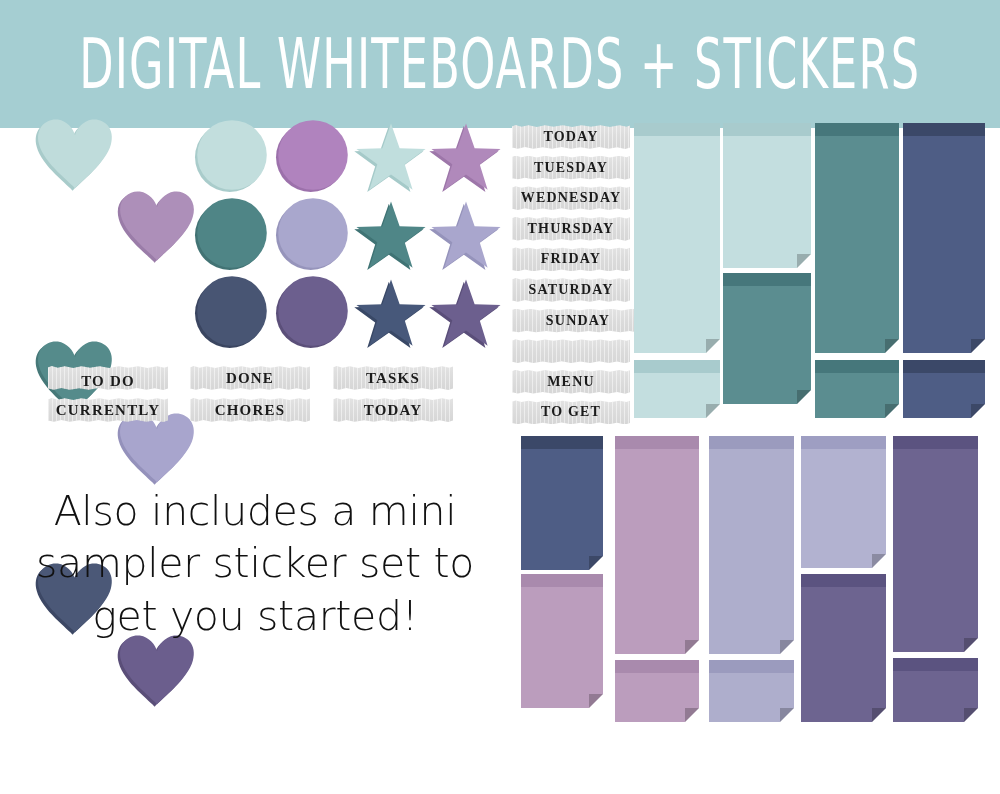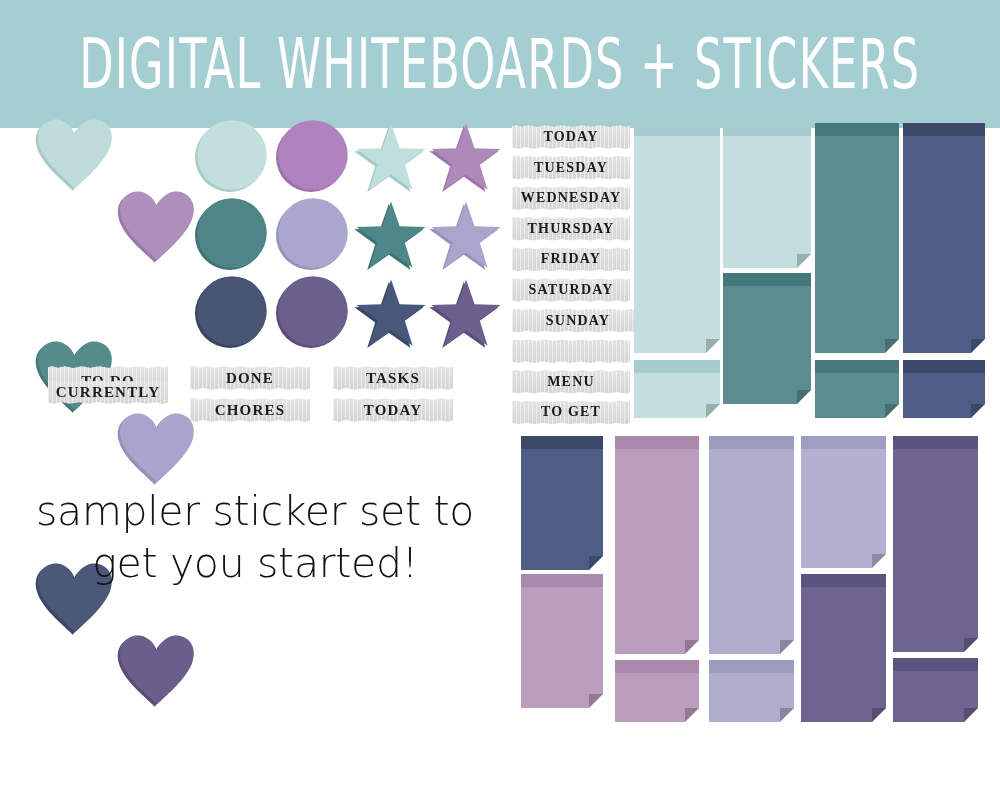--- a/index.html
+++ b/index.html
@@ -237,32 +237,33 @@
   <div id="task-tapes">
       <div class="tape tape-wide" style="left: 48px; top: 366px; width: 120px; height: 24px; align-items: flex-end;">
         <span>TO DO</span>
       </div>
       <div class="tape tape-wide" style="left: 190px; top: 366px; width: 120px; height: 24px; font-family: Liberation Serif, serif;">
         <span>DONE</span>
       </div>
       <div class="tape tape-wide" style="left: 333px; top: 366px; width: 120px; height: 24px;">
         <span>TASKS</span>
       </div>
-      <div class="tape tape-wide" style="left: 48px; top: 380px; width: 120px; height: 24px;">
+      <div class="tape tape-wide" style="left: 48px; top: 398px; width: 120px; height: 24px;">
         <span>CURRENTLY</span>
       </div>
       <div class="tape tape-wide" style="left: 190px; top: 398px; width: 120px; height: 24px;">
         <span>CHORES</span>
       </div>
       <div class="tape tape-wide" style="left: 333px; top: 398px; width: 120px; height: 24px;">
         <span>TODAY</span>
       </div>
     </div>
 
   <div class="promo">
+    <span>Also includes a mini</span>
     <span>sampler sticker set to</span>
     <span>get you started!</span>
   </div>
 
   <div id="day-tapes">
       <div class="tape tape-day" style="left: 512px; top: 125px; width: 118px; height: 24px;">
         <span>TODAY</span>
       </div>
       <div class="tape tape-day" style="left: 512px; top: 155.6px; width: 118px; height: 24px;">
         <span>TUESDAY</span>

